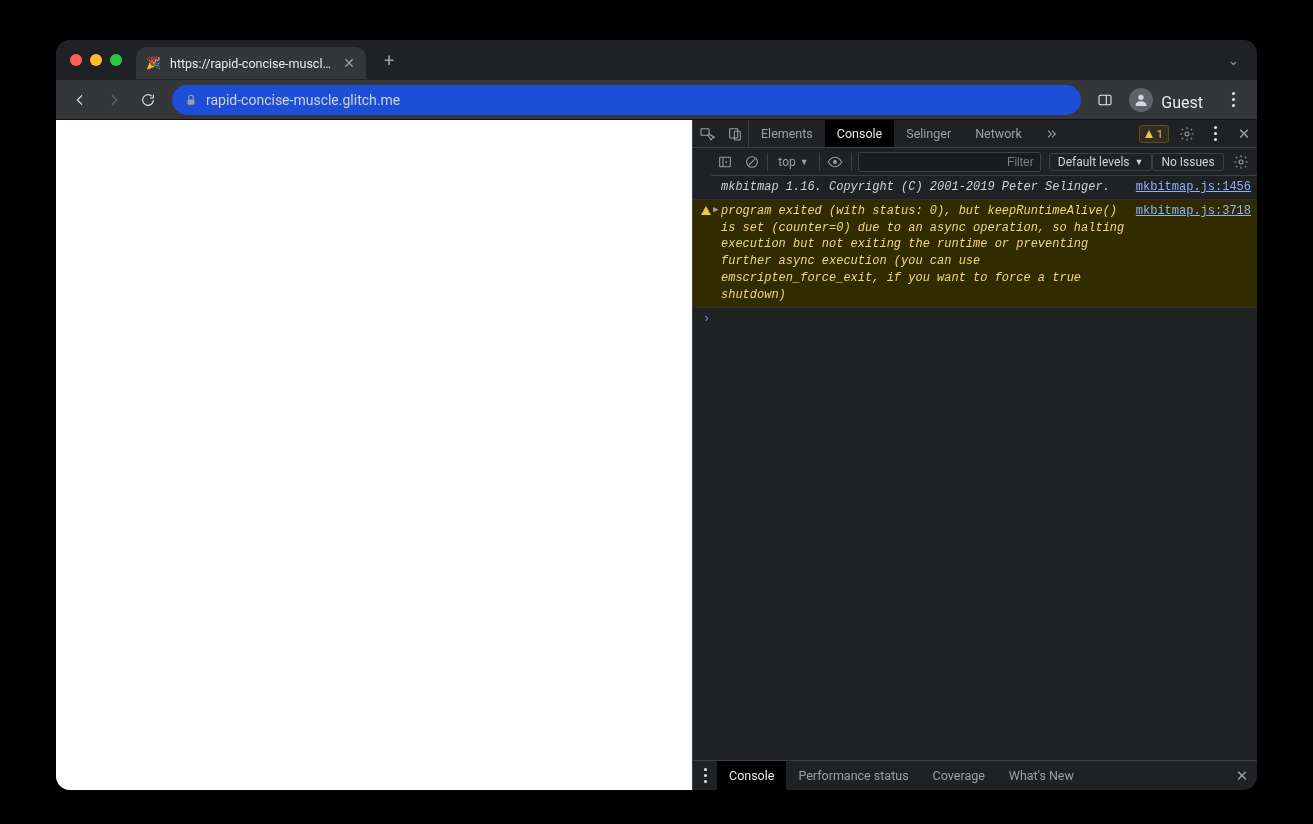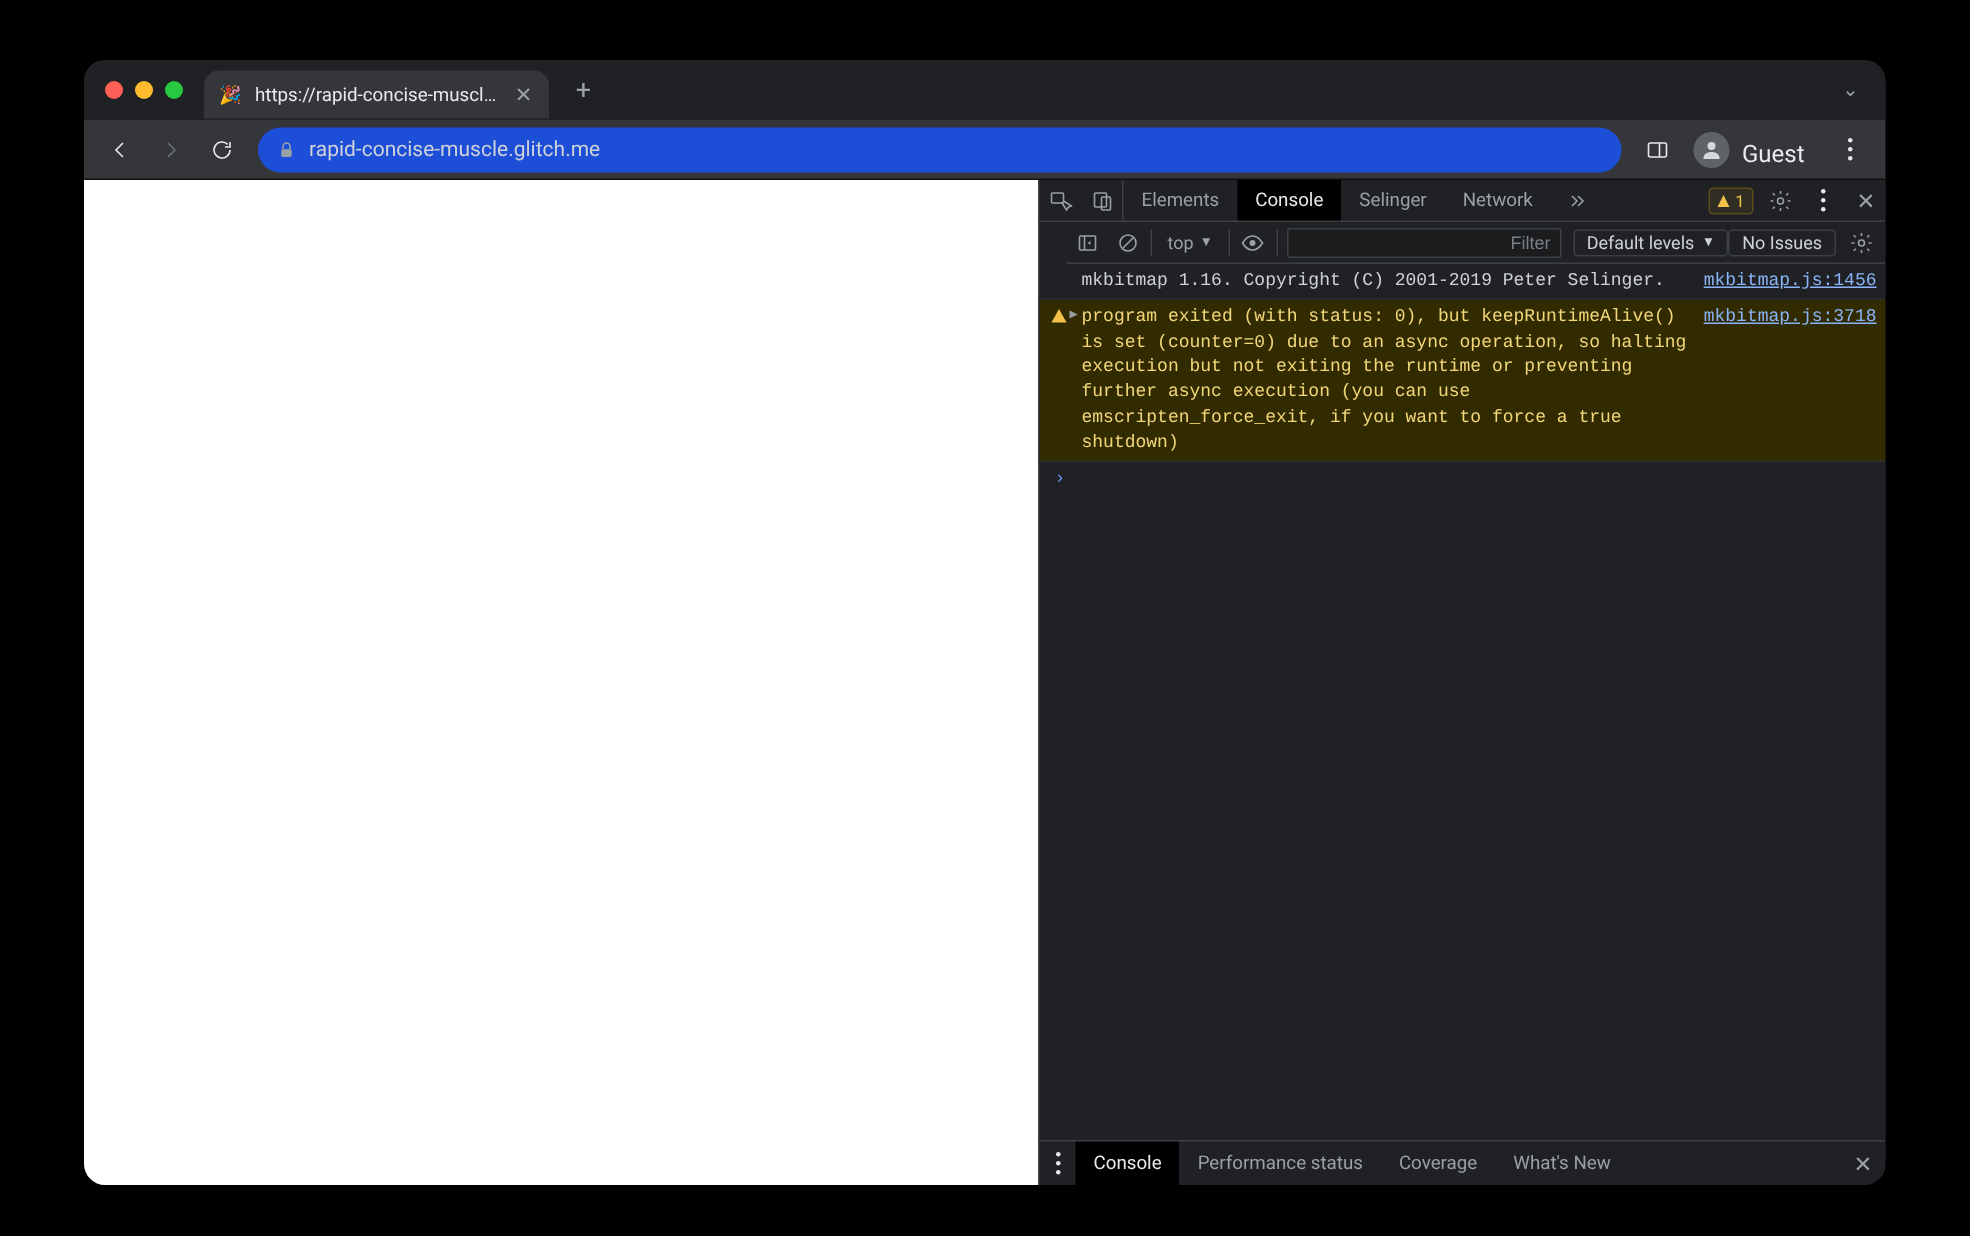--- a/index.html
+++ b/index.html
@@ -53,21 +53,21 @@
   .divider { width:1px; height:18px; background:#3c4043; margin:0 2px; }
   .ctx { padding:0 8px; display:flex; align-items:center; gap:4px; cursor:pointer;}
   .ctx .dd { font-size:9px; }
   .filter { height:20px; background:#1b1c1e; border:1px solid #3c4043; color:#cfd2d8; font-size:12px; padding:0 6px; width:188px; border-radius:2px; outline:none; margin-left:4px; margin-right:8px;text-align:right;}
   .filter::placeholder { color:#7b7f86; }
   .pill { border:1px solid #3c4043; color:#cfd2d8; font-size:12px; padding:1px 8px; border-radius:3px; display:flex; align-items:center; gap:5px; cursor:pointer; white-space:nowrap;}
   .ctoolbar .grow { flex:1; }
   
   .cbody { flex:1; overflow:auto; font-family: Menlo, Consolas, "Courier New", monospace; font-size:12px; color:#cfd2d8; }
   .row { display:flex; border-bottom:1px solid #2d2e31; padding:3px 6px 3px 28px; align-items:flex-start; line-height:1.4; }
-  .row .msg { flex:1; white-space:pre-wrap; word-break:break-word; }
+  .row .msg { flex:1; white-space:pre-wrap; word-break:break-word;font-style:italic; }
   .row .src { color:#8ab4f8; text-decoration:underline; cursor:pointer; margin-left:8px; white-space:nowrap;}
   .row.warn { background:#332b00; color:#f2d77a; position:relative; }
   .row.warn::before { content:""; position:absolute; left:8px; top:6px; width:0; height:0; border-left:5px solid transparent; border-right:5px solid transparent; border-bottom:9px solid #f2c24b; }
   .row.warn .caret { position:absolute; left:20px; top:4px; color:#9aa0a6; font-size:9px; cursor:pointer;}
   .prompt { padding:4px 6px 4px 10px; color:#5f93f4; display:flex; gap:8px; font-size:12px;}
   .prompt .chev { color:#5f93f4; }
   
   .drawer { height:30px; border-top:1px solid #3c4043; display:flex; align-items:center; font-size:12.5px; color:#9aa0a6;}
   .drawer .dt-tab { height:100%; }
   .drawer .dt-tab.active { background:#000; color:#e8eaed;}

